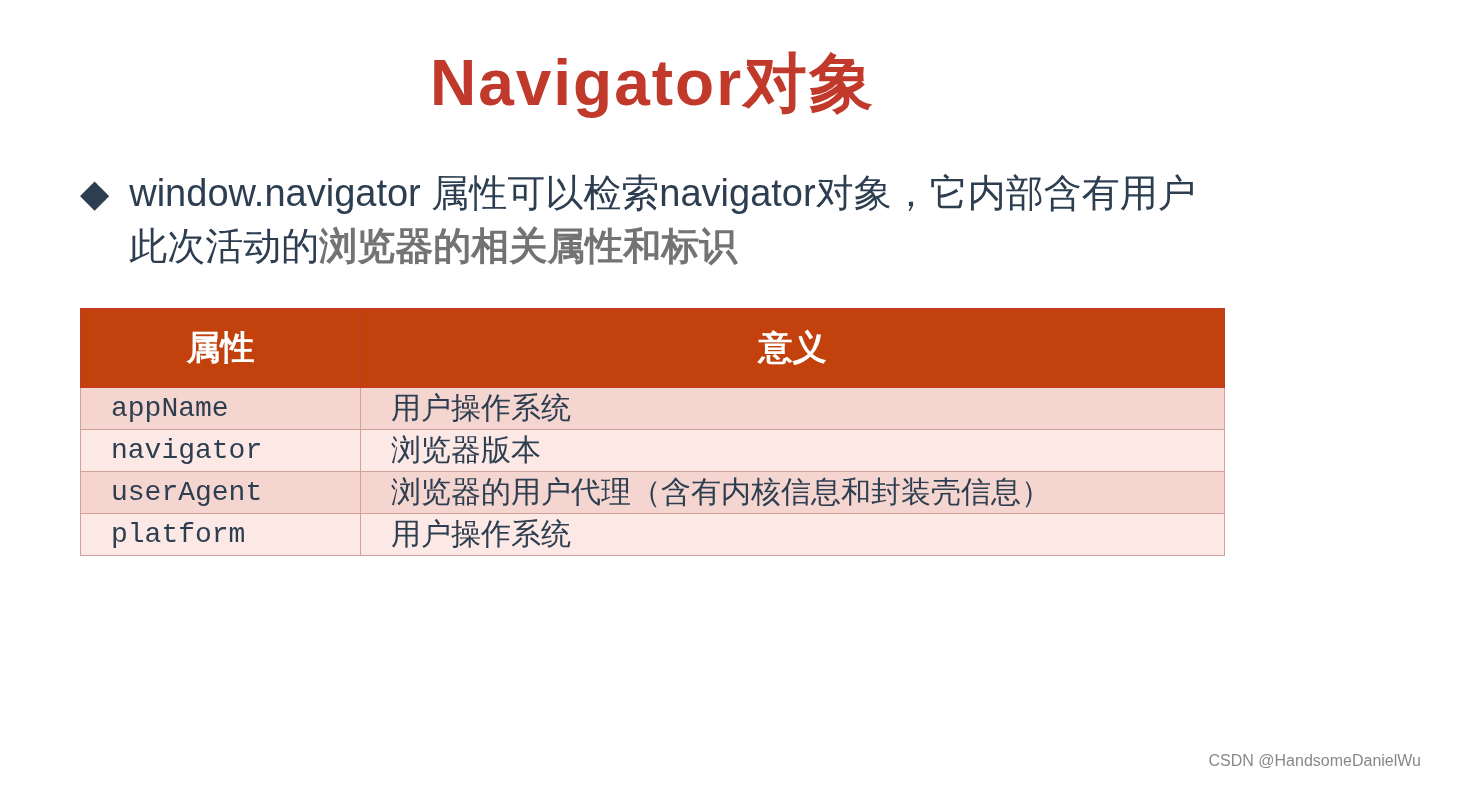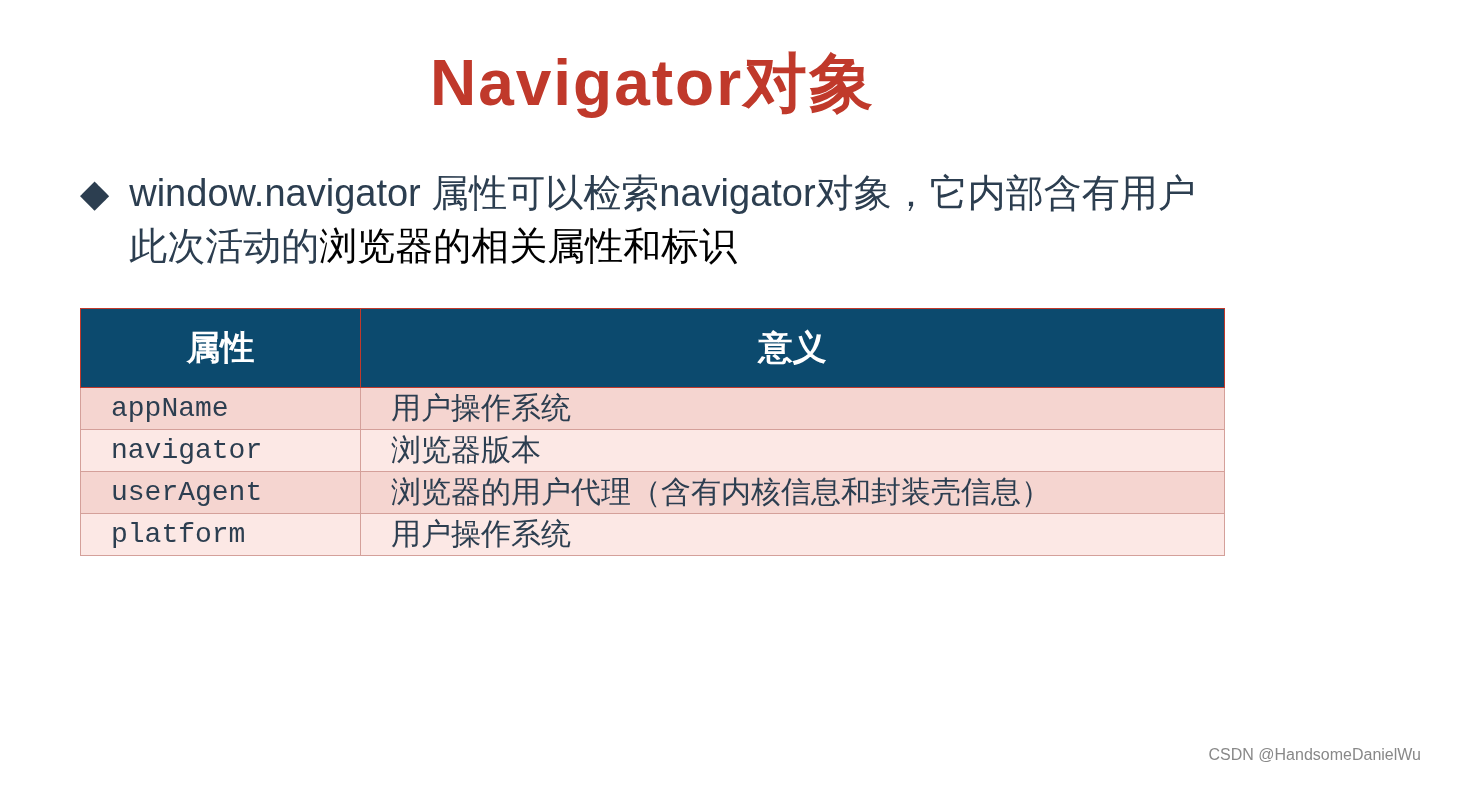--- a/index.html
+++ b/index.html
@@ -52,32 +52,32 @@
     }
 
     .bullet-text {
       font-size: 38px;
       color: #2c3e50;
       line-height: 1.4;
       font-weight: normal;
     }
 
     .bullet-text .highlight {
-      color: #000000;
-      font-weight: normal;
+      color: #737373;
+      font-weight: bold;
     }
 
     .table-container {
       width: 100%;
       border-collapse: collapse;
       margin-top: 5px;
     }
 
     .table-container thead tr th {
-      background-color: #0c4a6e;
+      background-color: #c2410c;
       color: #ffffff;
       font-size: 34px;
       font-weight: bold;
       padding: 16px 30px;
       text-align: center;
       border: 1px solid #c0392b;
     }
 
     .table-container thead tr th:first-child {
       width: 280px;
@@ -105,21 +105,21 @@
 
     .table-container tbody tr td:first-child {
       font-family: 'Courier New', Consolas, monospace;
       font-size: 28px;
       width: 280px;
       text-align: left;
     }
 
     .watermark {
       position: absolute;
-      bottom: 22px;
+      bottom: 16px;
       right: 40px;
       font-size: 16px;
       color: #888888;
       font-family: Arial, sans-serif;
     }
   </style>
 </head>
 <body>
 
 <div class="slide-container">

